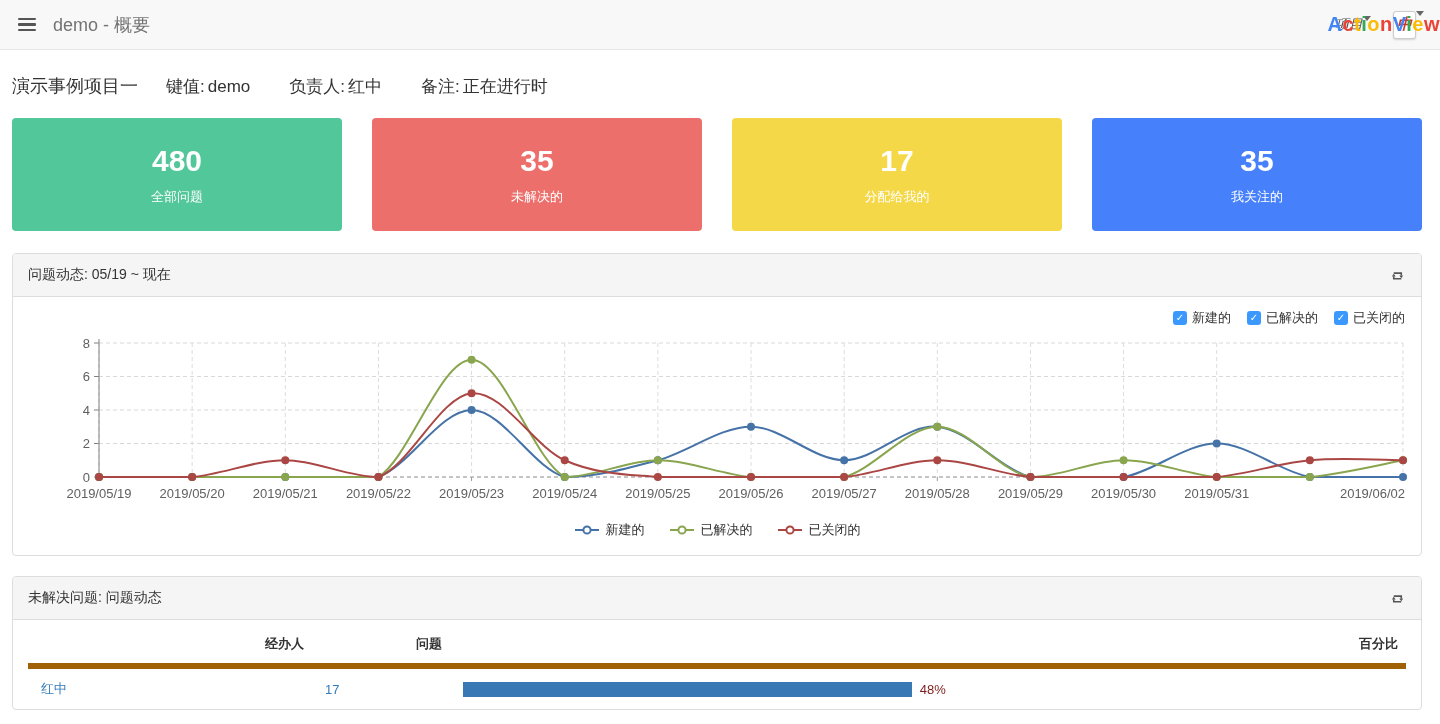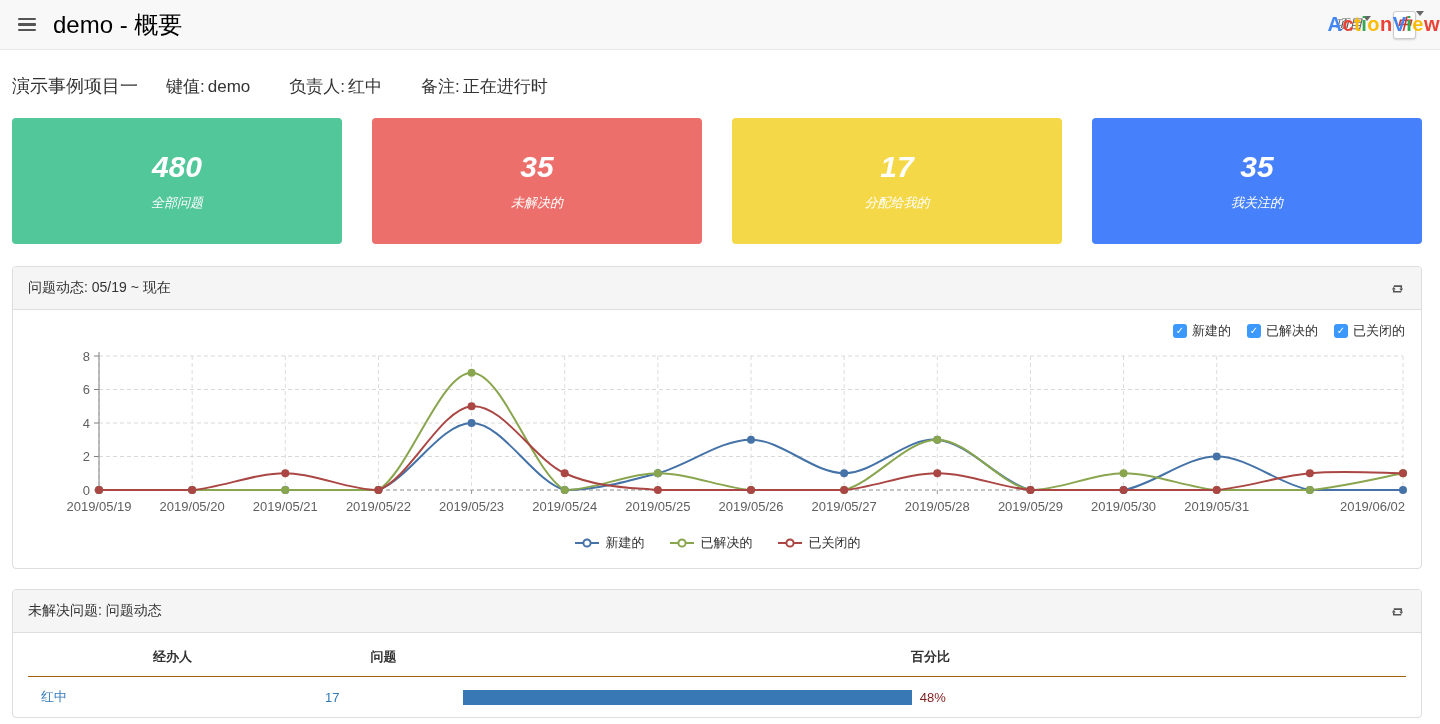--- a/index.html
+++ b/index.html
@@ -6,41 +6,41 @@
   html,body { width:1440px; height:724px; overflow:hidden; background:#fff;
     font-family:"Liberation Sans","DejaVu Sans",sans-serif; color:#333; }
   a { color:var(--link,#337ab7); text-decoration:none; }
 
   
   .navbar { height:50px; background:#f8f8f8; border-bottom:1px solid #e7e7e7;
     display:flex; align-items:center; padding:0 16px; position:relative; }
   .nav-left { display:flex; align-items:center; gap:15px; }
   .hamburger { display:inline-flex; flex-direction:column; gap:3px; cursor:pointer; padding:4px 2px; }
   .hamburger i { width:18px; height:2.5px; background:#555; border-radius:1px; }
-  .nav-title { font-size:24px; color:#000000; }
+  .nav-title { font-size:18px; color:#737373; }
   .nav-center { position:absolute; left:0; right:0; text-align:right; pointer-events:none; }
   .logo { font-size:20px; font-weight:bold; letter-spacing:.5px; pointer-events:auto; cursor:pointer; display:inline-block; }
   .nav-right { margin-left:auto; display:flex; align-items:center; gap:22px; }
   .nav-item { display:inline-flex; align-items:flex-start; font-size:14px; color:#555; cursor:pointer;font-style:italic; }
   .caret { width:0; height:0; border-left:4px solid transparent; border-right:4px solid transparent;
     border-top:5px solid #666; display:inline-block; }
   .avatar { width:23px; height:28px; background:#fff; border:1px solid #ccc; border-radius:3px;
     box-shadow:0 1px 2px rgba(0,0,0,.15); display:inline-flex; align-items:center; justify-content:center;
     color:#d0342b; font-weight:bold; font-size:15px; }
 
   
   .page-head { margin:24px 18px 20px 12px; display:flex; align-items:baseline; gap:28px; }
   .page-head h1 { font-size:18px; font-weight:400; color:#333; }
   .meta { display:flex; gap:36px; font-size:17px; color:#333; }
   .meta-pair span { margin-right:3px; }
 
   
   .cards { margin:0 18px 22px 12px; display:grid; grid-template-columns:repeat(4,1fr); gap:30px; }
-  .card { height:126px; border-radius:4px; color:#fff; display:flex; flex-direction:column;
-    align-items:center; justify-content:center; cursor:pointer;font-style:italic; }
+  .card { height:113px; border-radius:4px; color:#fff; display:flex; flex-direction:column;
+    align-items:center; justify-content:center; cursor:pointer; }
   .card .num { font-size:30px; font-weight:bold; }
   .card .lbl { font-size:13px; margin-top:10px; }
 
   
   .panel { margin:0 18px 20px 12px; border:1px solid #ddd; border-radius:4px; overflow:hidden; background:#fff; }
   .panel-head { background:#f5f5f5; border-bottom:1px solid #ddd; padding:12px 15px;
     display:flex; align-items:center; justify-content:space-between; font-size:14px; color:#333;gap:44px; }
   .refresh-btn { cursor:pointer; display:inline-flex; padding:1px; }
 
   .panel-body { padding:6px 14px 14px; }
@@ -51,22 +51,22 @@
     align-items:center; justify-content:center; margin-right:5px; }
   .cb .tick { color:#fff; font-size:10px; font-weight:bold; line-height:1; }
 
   #chart svg { display:block; }
   .legend { display:flex; justify-content:center; align-items:center; gap:24px;
     font-size:13px; color:#333; margin:12px 0 2px; }
   .legend-item { display:inline-flex; align-items:center; gap:6px; cursor:pointer; }
 
   
   table { border-collapse:collapse; width:calc(100% - 30px); margin:0 15px; font-size:13px; }
-  th { text-align:center; font-weight:bold; color:#333; padding:15px 8px 10px 13px;
-    border-bottom:1px solid #a16207; }
+  th { text-align:right; font-weight:bold; color:#333; padding:15px 8px 10px 13px;
+    border-bottom:6px solid #a16207; }
   th.c1 { width:284px; } th.c2 { width:138px; }
   td { padding:11px 8px 11px 13px; }
   .pct { display:flex; align-items:center; }
   .bar { height:15px; background:var(--bar,#3878b4); }
   .pct .pct-txt { margin-left:8px; color:#7f1d1d; }
 </style>
 </head>
 <body>
 
 <nav class="navbar">

